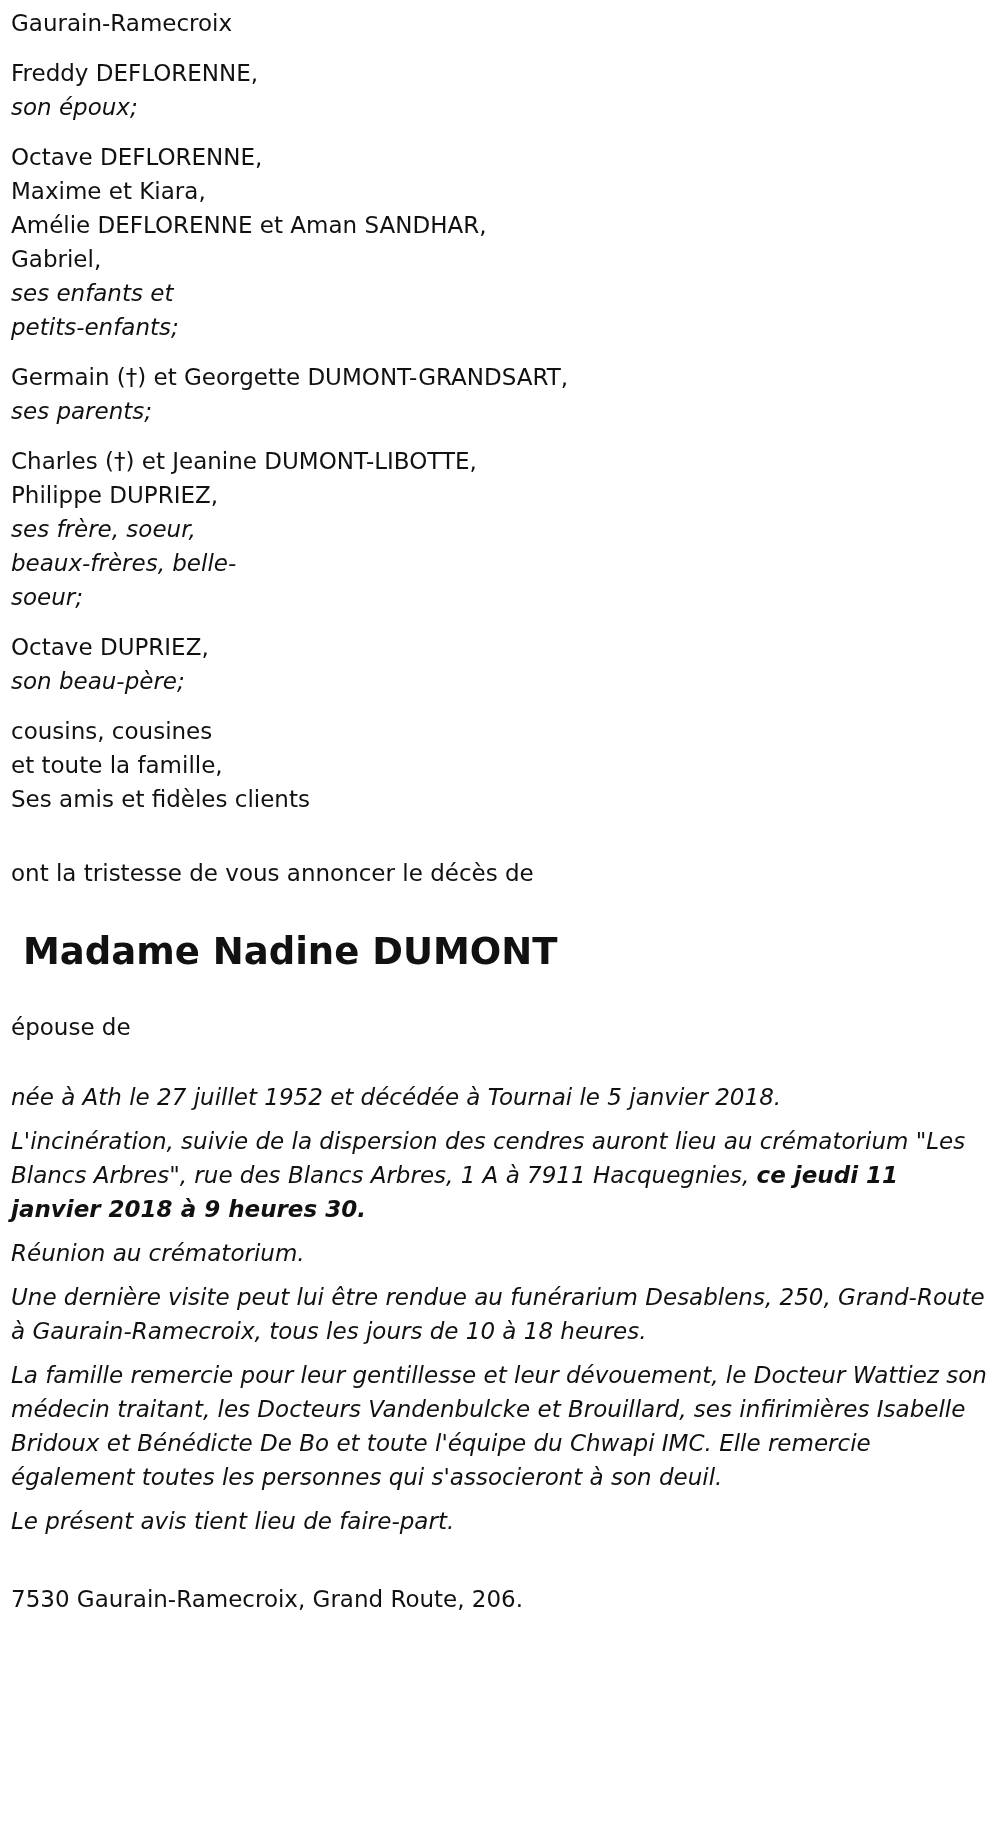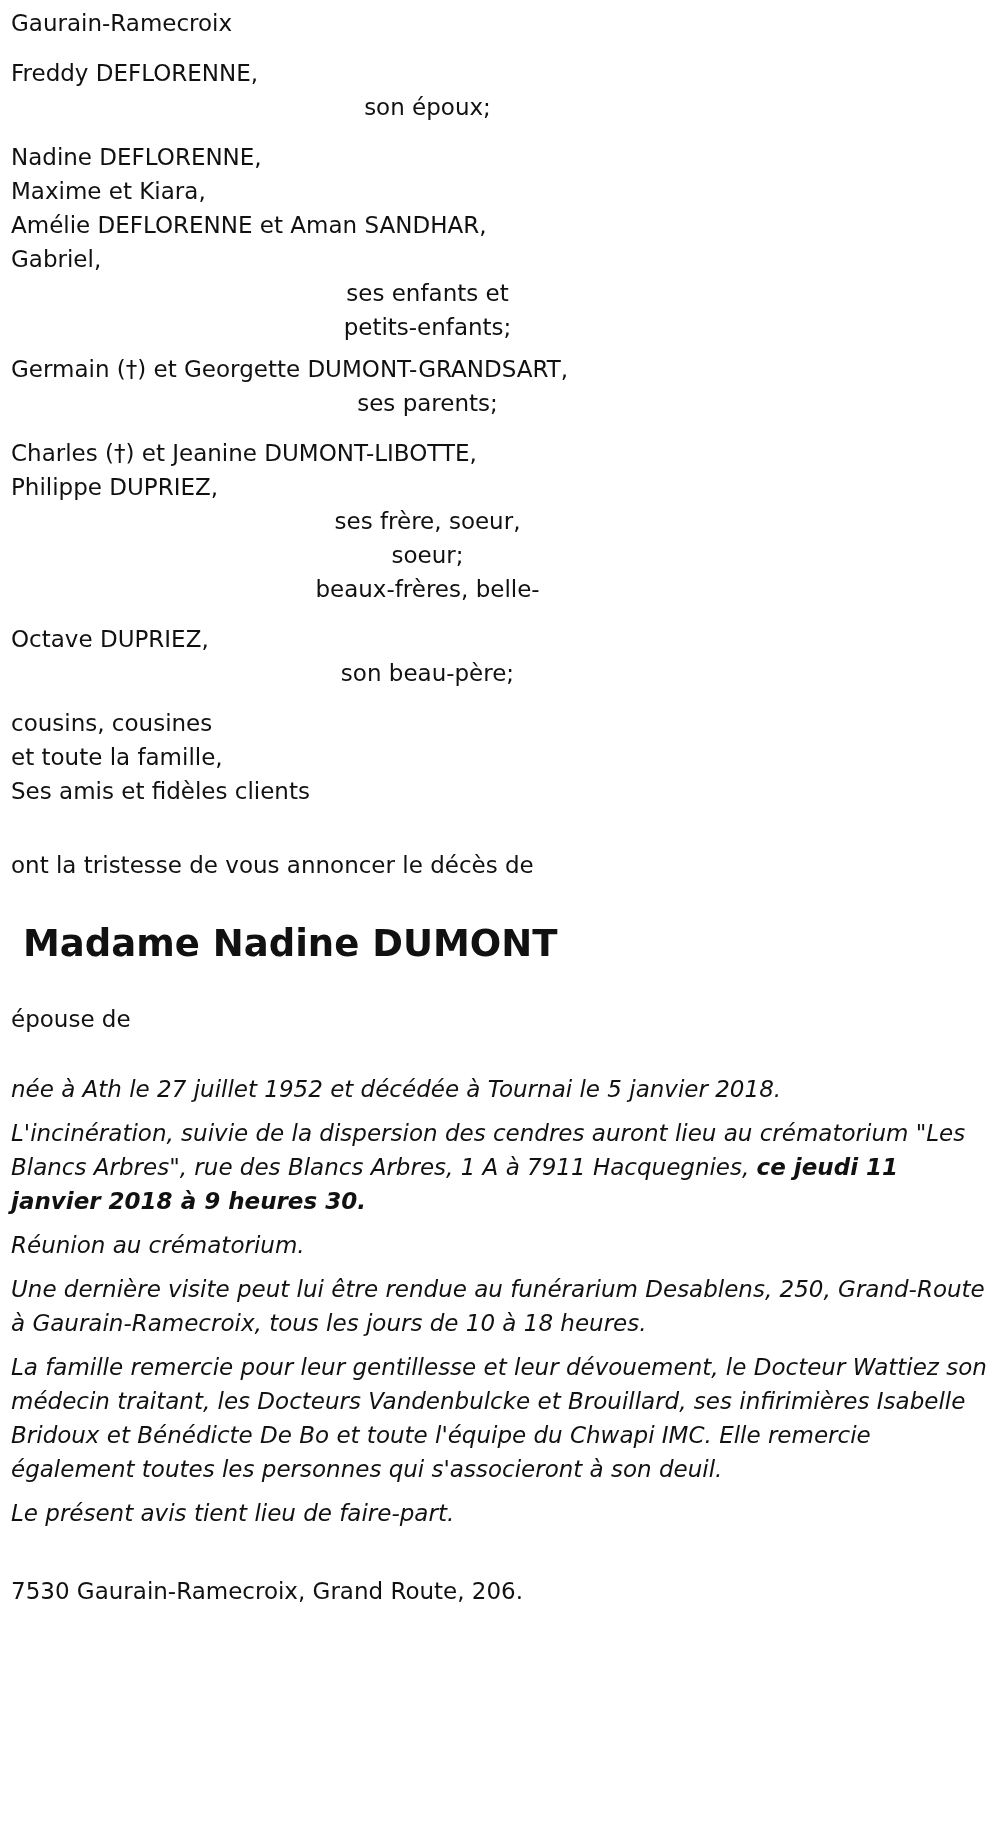--- a/index.html
+++ b/index.html
@@ -10,21 +10,22 @@
       font-family: "DejaVu Sans", sans-serif;
       color: #111111;
       font-size: 23px;
       line-height: 34px;
     }
     .page { padding: 6px 14px 0 11px; box-sizing: border-box; width: 862px; }
     .line { display: block; white-space: nowrap; }
     .names { margin-top: 16px; }
     .rel {
       display: block;
-      text-align: center;
+      text-align: left;
+      font-style: italic;
       padding-right: 4px;
       white-space: nowrap;
     }
     .title {
       font-weight: bold;
       font-size: 37px;
       line-height: 44px;
       margin: 12px;
       white-space: nowrap;
     }
@@ -37,39 +38,39 @@
 <div class="page">
 
   <div class="line">Gaurain-Ramecroix</div>
 
   <div class="names">
     <span class="line">Freddy DEFLORENNE,</span>
     <span class="rel">son époux;</span>
   </div>
 
   <div class="names">
-    <span class="line">Nadine DEFLORENNE,</span>
+    <span class="line">Octave DEFLORENNE,</span>
     <span class="line">Maxime et Kiara,</span>
     <span class="line">Amélie DEFLORENNE et Aman SANDHAR,</span>
     <span class="line">Gabriel,</span>
     <span class="rel">ses enfants et</span>
     <span class="rel">petits-enfants;</span>
   </div>
 
-  <div class="names" style="margin-top:8px">
+  <div class="names" style="margin-top:16px">
     <span class="line">Germain (†) et Georgette DUMONT-GRANDSART,</span>
     <span class="rel">ses parents;</span>
   </div>
 
   <div class="names">
     <span class="line">Charles (†) et Jeanine DUMONT-LIBOTTE,</span>
     <span class="line">Philippe DUPRIEZ,</span>
     <span class="rel">ses frère, soeur,</span>
+    <span class="rel">beaux-frères, belle-</span>
     <span class="rel">soeur;</span>
-    <span class="rel">beaux-frères, belle-</span>
   </div>
 
   <div class="names">
     <span class="line">Octave DUPRIEZ,</span>
     <span class="rel">son beau-père;</span>
   </div>
 
   <div class="names">
     <span class="line">cousins, cousines</span>
     <span class="line">et toute la famille,</span>

